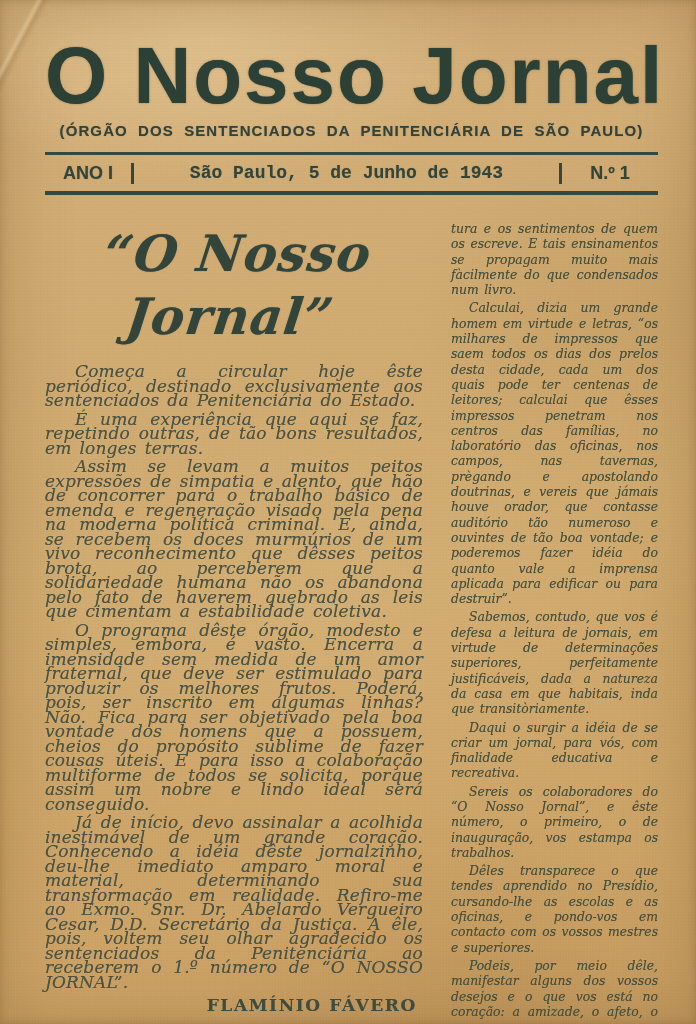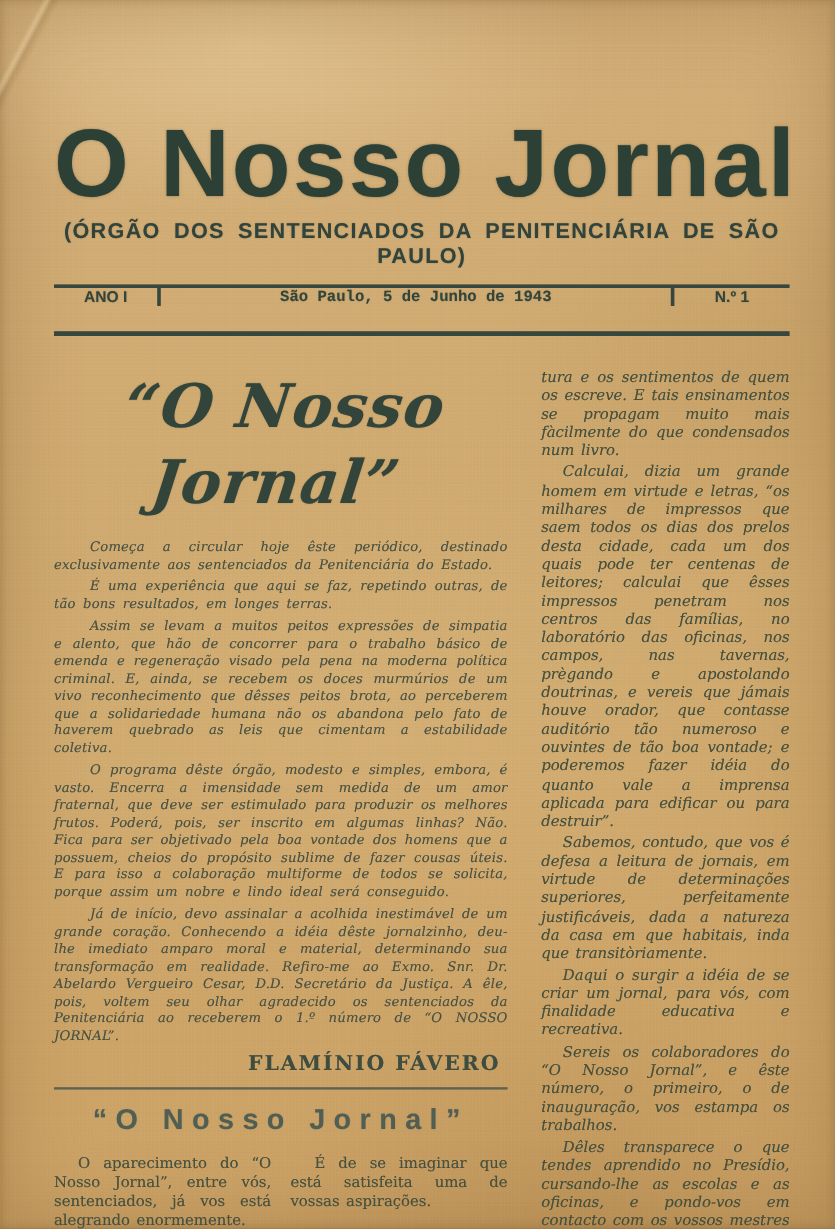--- a/index.html
+++ b/index.html
@@ -34,41 +34,41 @@
   
   .page::after{
     content:"";position:absolute;inset:0;pointer-events:none;
     background:
       repeating-linear-gradient(0deg, rgba(120,85,35,.020) 0 1px, transparent 1px 3px),
       repeating-linear-gradient(90deg, rgba(255,245,210,.020) 0 1px, transparent 1px 3px);
   }
   .inkwrap{position:relative;z-index:2;padding:0 38px 0 45px;box-sizing:border-box;}
 
   
-  .masthead{margin-top:96px;}
+  .masthead{margin-top:36px;}
   .nameplate{
     margin:0;text-align:center;white-space:nowrap;
     font-family:"Liberation Sans", sans-serif;
     font-weight:800;font-size:80px;line-height:1;
     letter-spacing:2px;color:#2d4036;
     text-shadow:0 0 1px rgba(45,64,54,.65), 0 0 3px rgba(45,64,54,.18);
   }
   .subtitle{
     margin-top:6px;text-align:center;
     font-family:"Liberation Sans", sans-serif;
-    font-weight:700;font-size:18px;letter-spacing:1.1px;word-spacing:5px;
+    font-weight:700;font-size:15px;letter-spacing:1.1px;word-spacing:5px;
     color:#31433a;text-shadow:0 0 1px rgba(49,67,58,.45);
   }
   .dateline{
     margin-top:13px;
     border-top:3px solid #36483e;
     border-bottom:4px solid #36483e;
-    display:flex;align-items:flex-start;height:36px;
+    display:flex;align-items:center;height:36px;
     font-family:"Liberation Sans", sans-serif;
-    font-weight:700;font-size:13px;color:#33453b;
+    font-weight:700;font-size:18px;color:#33453b;
     text-shadow:0 0 1px rgba(51,69,59,.4);
   }
   .dl-cell{display:flex;align-items:center;justify-content:center;}
   .dl-left{width:86px;border-right:3px solid #36483e;}
   .dl-center{flex:1;font-family:Liberation Mono, monospace;}
   .dl-right{width:96px;border-left:3px solid #36483e;}
 
   
   .content{display:flex;gap:28px;margin-top:26px;}
   .col-left{width:378px;flex:none;}
@@ -80,21 +80,21 @@
     font-style:italic;font-weight:bold;
     font-size:50px;line-height:1.25;
     letter-spacing:1px;
     transform:skewX(-7deg);
     color:#33453a;text-shadow:0 0 1px rgba(51,69,58,.5);
     text-align:center;
   }
   .lead p{
     margin:0 0 4px 0;
     font-style:italic;
-    font-size:11px;line-height:14.5px;
+    font-size:17px;line-height:14.5px;
     text-align:justify;text-indent:30px;
     word-spacing:2.5px;letter-spacing:.15px;
     color:#4a5344;text-shadow:0 0 .5px rgba(74,83,68,.55);
   }
   .signature{
     margin-top:6px;text-align:right;padding-right:6px;
     font-weight:bold;font-size:17px;letter-spacing:1.6px;
     color:#3f4d41;text-shadow:0 0 .5px rgba(63,77,65,.5);
   }
   .article-divider{

